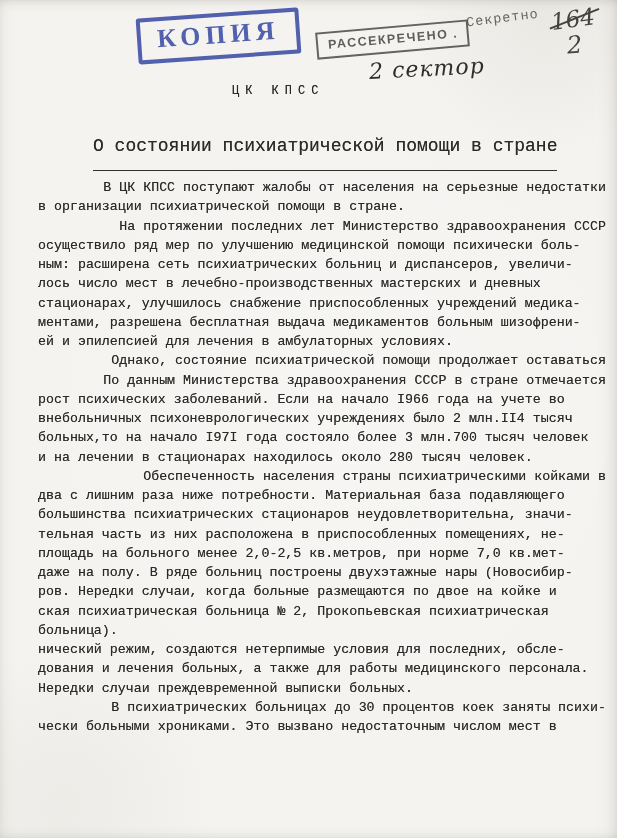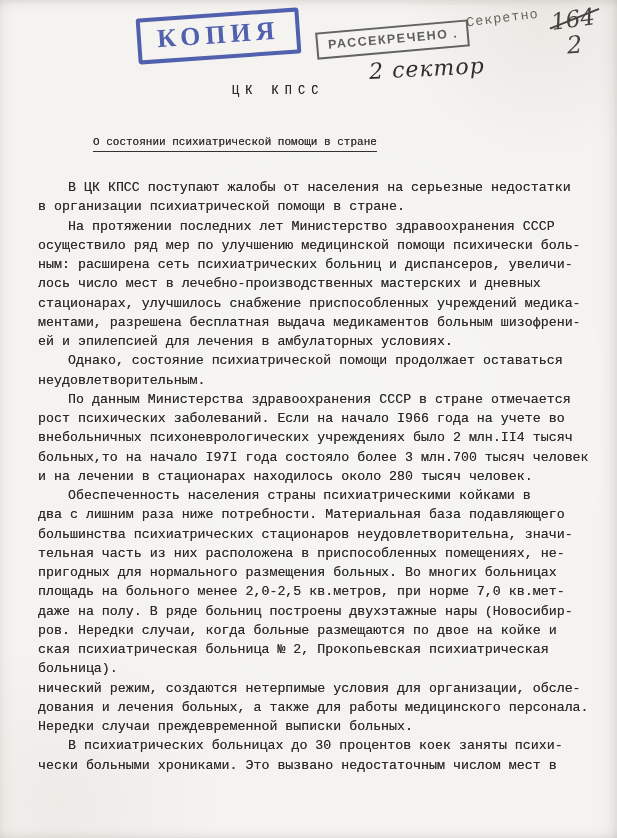--- a/index.html
+++ b/index.html
@@ -71,34 +71,34 @@
     transform:rotate(-3deg);color:#302e2b;
   }
   
   .addressee{
     position:absolute;left:232px;top:84px;
     font-size:12px;letter-spacing:6px;
     text-shadow:0 0 0.5px rgba(43,42,40,0.7);
   }
   .doc-title{
     position:absolute;left:93px;top:136px;
-    font-size:11px;
+    font-size:18px;
     border-bottom:1.4px solid #33312e;
-    padding-bottom:3px;
+    padding-bottom:14px;
     white-space:nowrap;
     text-shadow:0 0 0.5px rgba(43,42,40,0.7);
   }
   
   .doc-body{
     position:absolute;left:38px;top:178px;width:568px;
     font-size:13.3px;line-height:19.25px;
     text-shadow:0 0 0.5px rgba(43,42,40,0.65);
   }
   .line{white-space:pre;}
-  .line.indent{padding-left:30px;}
+  .line.indent{padding-left:30px;text-align:right;}
 </style>
 </head>
 <body>
 
 <div class="page">
 
   <div class="stamp-kopiya">
     <span>КОПИЯ</span>
   </div>
 
@@ -130,43 +130,41 @@
         <div class="line indent">На протяжении последних лет Министерство здравоохранения СССР</div>
         <div class="line">осуществило ряд мер по улучшению медицинской помощи психически боль-</div>
         <div class="line">ным: расширена сеть психиатрических больниц и диспансеров, увеличи-</div>
         <div class="line">лось число мест в лечебно-производственных мастерских и дневных</div>
         <div class="line">стационарах, улучшилось снабжение приспособленных учреждений медика-</div>
         <div class="line">ментами, разрешена бесплатная выдача медикаментов больным шизофрени-</div>
         <div class="line">ей и эпилепсией для лечения в амбулаторных условиях.</div>
       </div>
       <div class="para">
         <div class="line indent">Однако, состояние психиатрической помощи продолжает оставаться</div>
-        <div class="line">неудовлетворительным.</div>
       </div>
       <div class="para">
         <div class="line indent">По данным Министерства здравоохранения СССР в стране отмечается</div>
         <div class="line">рост психических заболеваний. Если на начало I966 года на учете во</div>
         <div class="line">внебольничных психоневрологических учреждениях было 2 млн.II4 тысяч</div>
         <div class="line">больных,то на начало I97I года состояло более 3 млн.700 тысяч человек</div>
         <div class="line">и на лечении в стационарах находилось около 280 тысяч человек.</div>
       </div>
       <div class="para">
         <div class="line indent">Обеспеченность населения страны психиатрическими койками в</div>
         <div class="line">два с лишним раза ниже потребности. Материальная база подавляющего</div>
         <div class="line">большинства психиатрических стационаров неудовлетворительна, значи-</div>
         <div class="line">тельная часть из них расположена в приспособленных помещениях, не-</div>
-        <div class="line">пригодных для нормального размещения больных. Во многих больницах</div>
         <div class="line">площадь на больного менее 2,0-2,5 кв.метров, при норме 7,0 кв.мет-</div>
         <div class="line">даже на полу. В ряде больниц построены двухэтажные нары (Новосибир-</div>
         <div class="line">ров. Нередки случаи, когда больные размещаются по двое на койке и</div>
         <div class="line">ская психиатрическая больница № 2, Прокопьевская психиатрическая</div>
         <div class="line">больница).</div>
       </div>
       <div class="para">
-        <div class="line">нический режим, создаются нетерпимые условия для организации, обсле-</div>
+        <div class="line">нический режим, создаются нетерпимые условия для последних, обсле-</div>
         <div class="line">дования и лечения больных, а также для работы медицинского персонала.</div>
         <div class="line">Нередки случаи преждевременной выписки больных.</div>
       </div>
       <div class="para">
         <div class="line indent">В психиатрических больницах до 30 процентов коек заняты психи-</div>
         <div class="line">чески больными хрониками. Это вызвано недостаточным числом мест в</div>
       </div>
     </div>
 
 </div>

